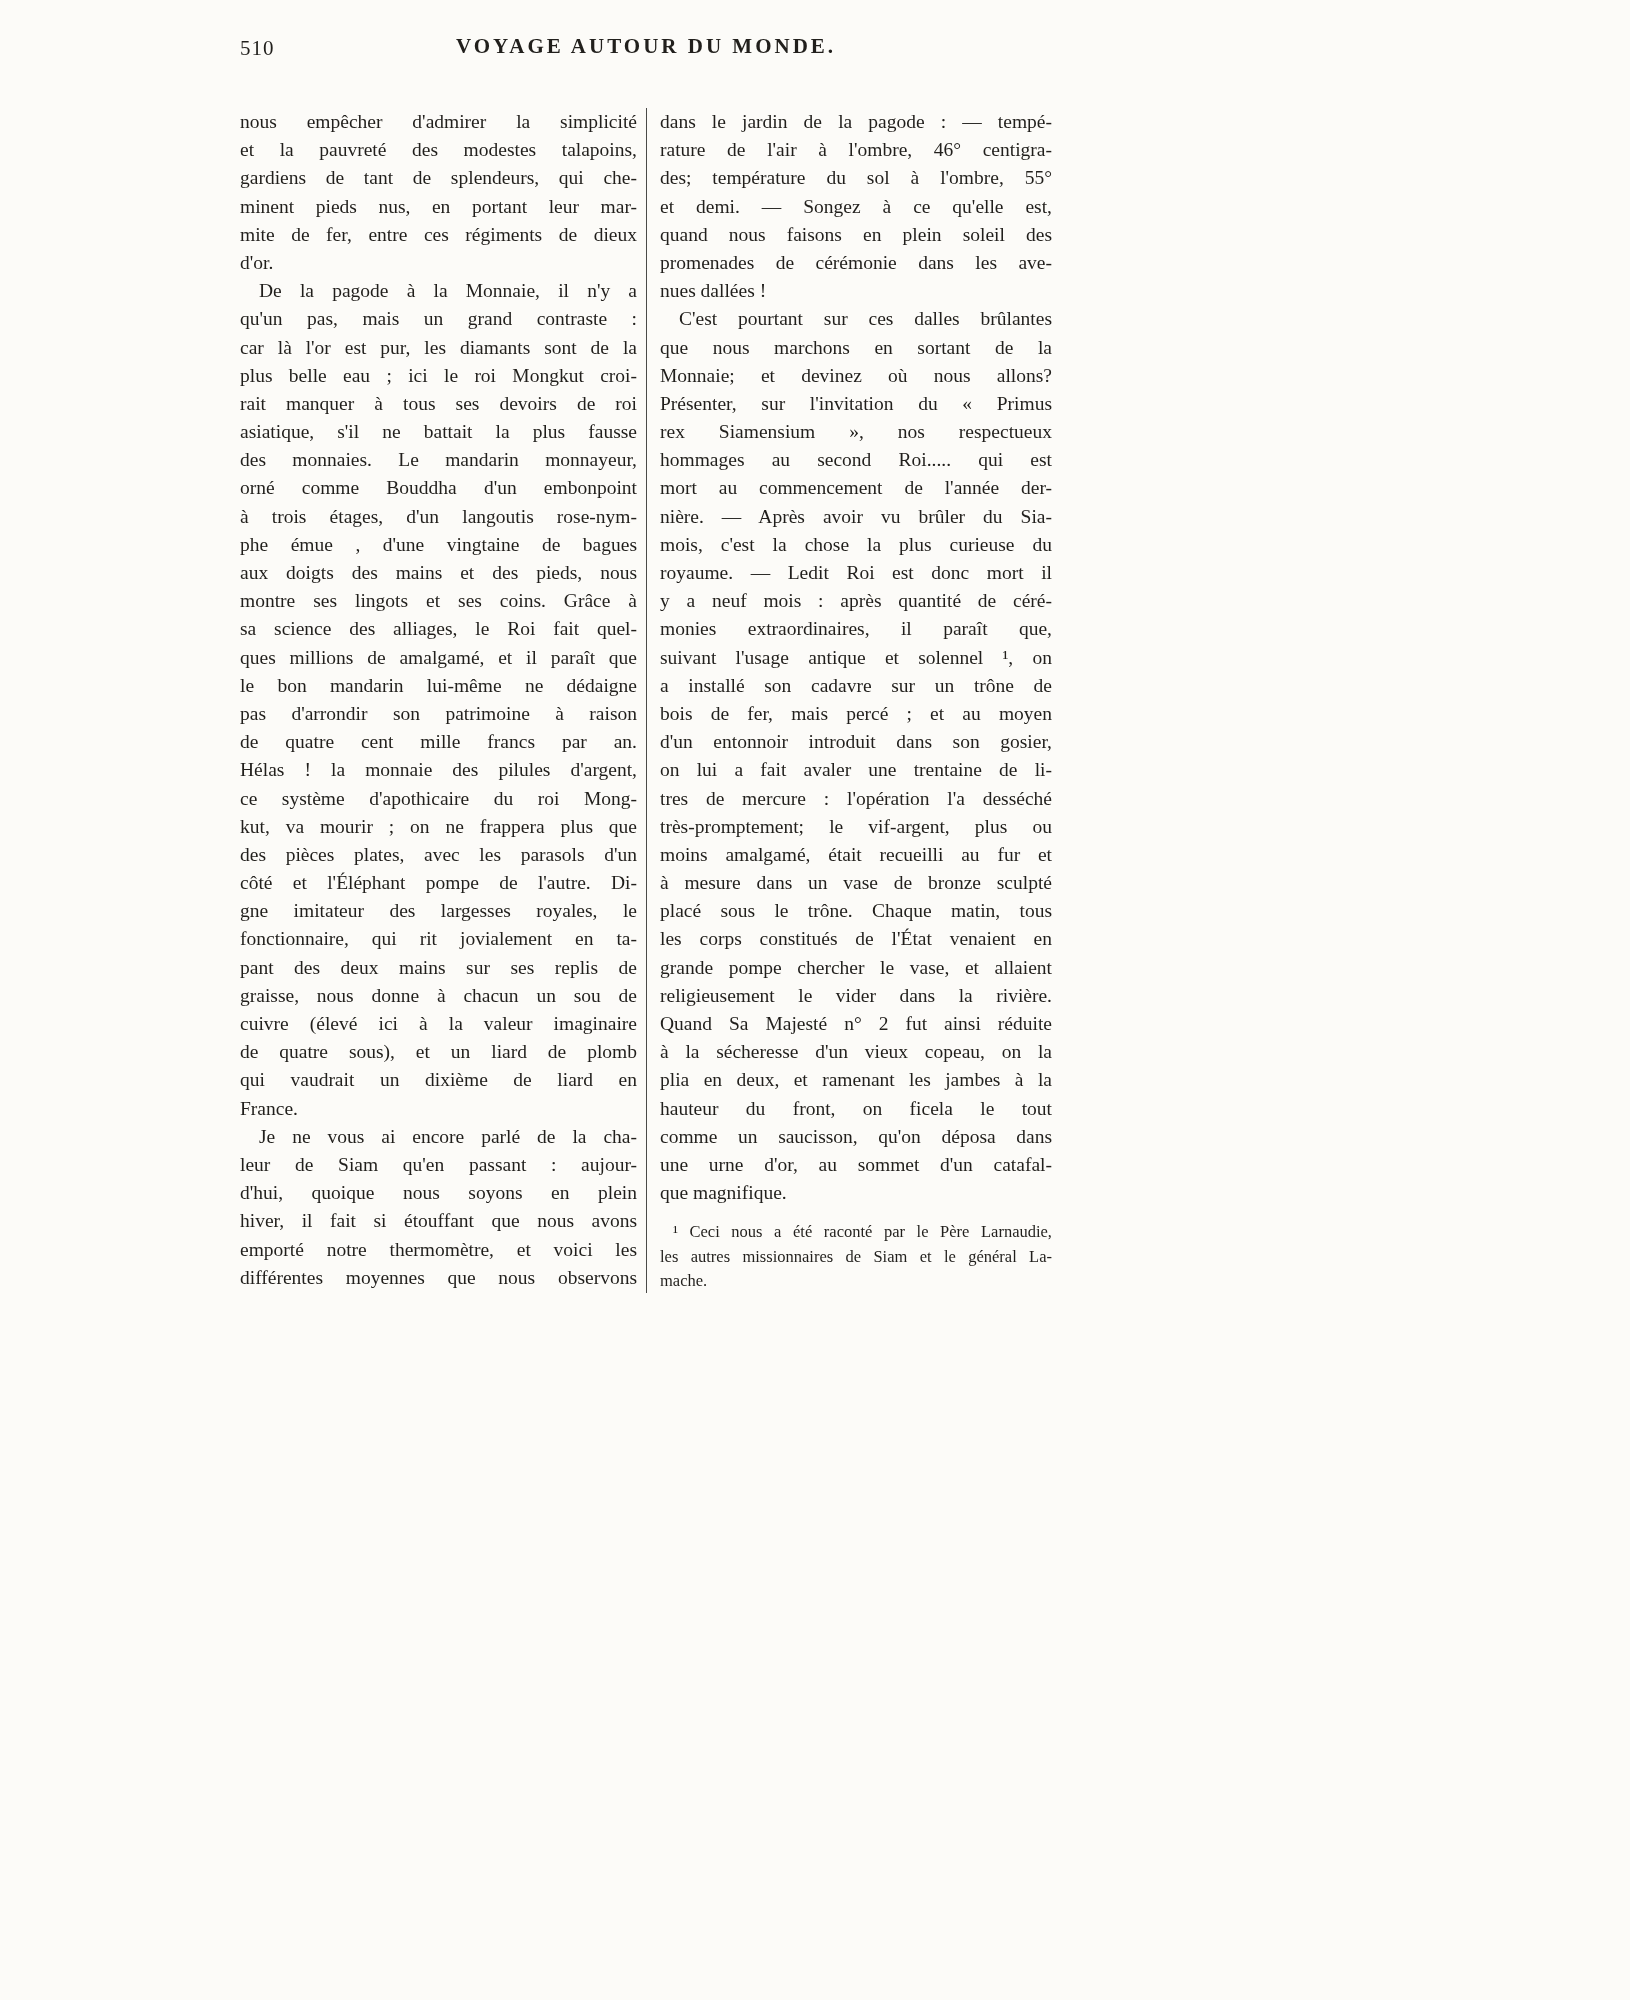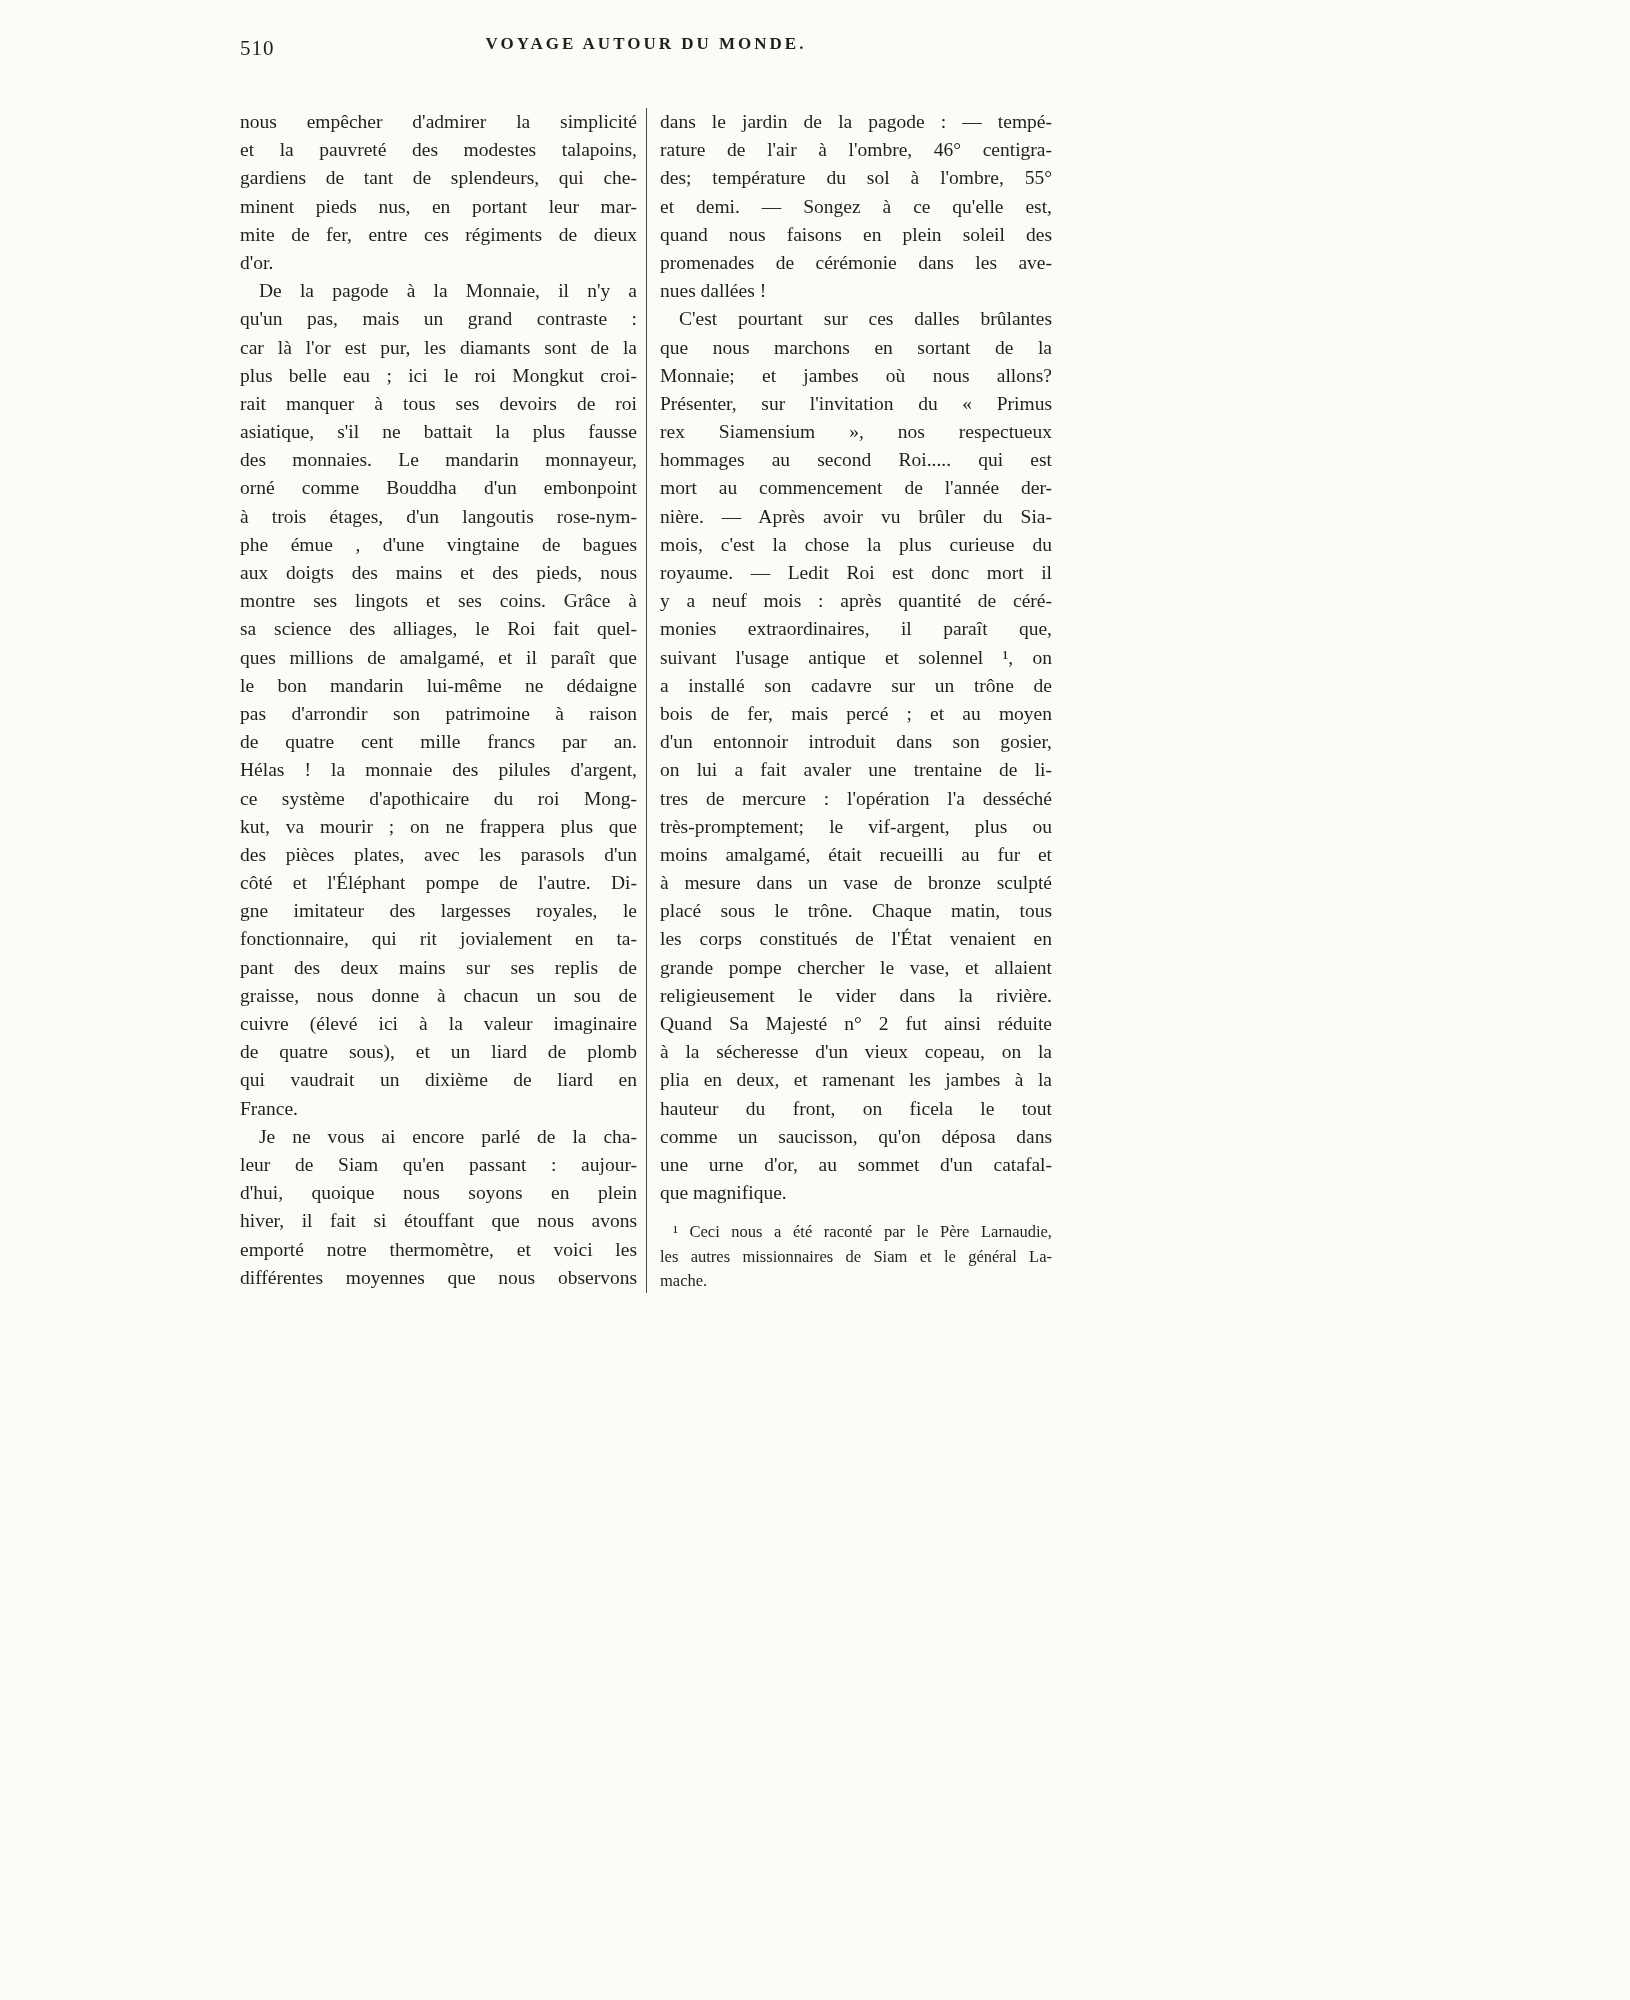--- a/index.html
+++ b/index.html
@@ -29,21 +29,21 @@
   }
   .page-number {
     position: absolute;
     left: 0;
     top: 2px;
     font-size: 21px;
     letter-spacing: 1px;
   }
   .page-title {
     margin: 0;
-    font-size: 17px;
+    font-size: 21px;
     font-weight: 600;
     text-align: center;
     letter-spacing: 3px;
     white-space: nowrap;
   }
   .columns {
     position: absolute;
     top: 108px;
     left: 240px;
     width: 812px;
@@ -155,21 +155,21 @@
       <div>
           <div class="line">dans le jardin de la pagode : — tempé-</div>
           <div class="line">rature de l'air à l'ombre, 46° centigra-</div>
           <div class="line">des; température du sol à l'ombre, 55°</div>
           <div class="line">et demi. — Songez à ce qu'elle est,</div>
           <div class="line">quand nous faisons en plein soleil des</div>
           <div class="line">promenades de cérémonie dans les ave-</div>
           <div class="line end">nues dallées !</div>
           <div class="line indent">C'est pourtant sur ces dalles brûlantes</div>
           <div class="line">que nous marchons en sortant de la</div>
-          <div class="line">Monnaie; et jambes où nous allons?</div>
+          <div class="line">Monnaie; et devinez où nous allons?</div>
           <div class="line">Présenter, sur l'invitation du « Primus</div>
           <div class="line">rex Siamensium », nos respectueux</div>
           <div class="line">hommages au second Roi..... qui est</div>
           <div class="line">mort au commencement de l'année der-</div>
           <div class="line">nière. — Après avoir vu brûler du Sia-</div>
           <div class="line">mois, c'est la chose la plus curieuse du</div>
           <div class="line">royaume. — Ledit Roi est donc mort il</div>
           <div class="line">y a neuf mois : après quantité de céré-</div>
           <div class="line">monies extraordinaires, il paraît que,</div>
           <div class="line">suivant l'usage antique et solennel ¹, on</div>

